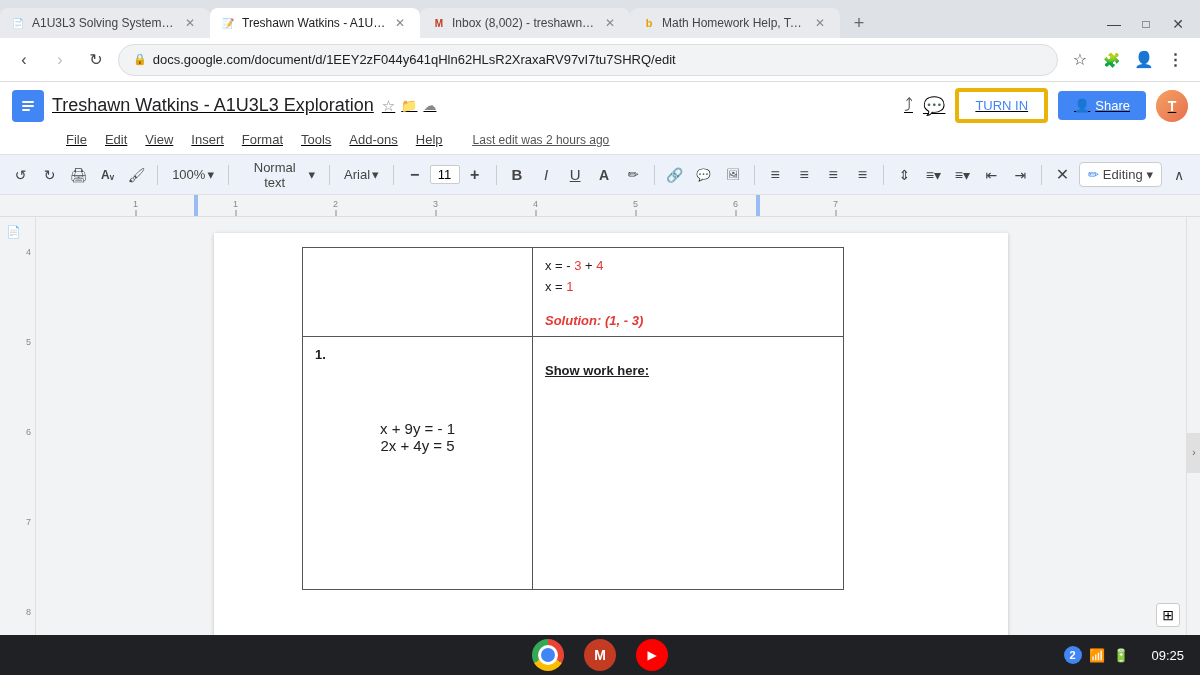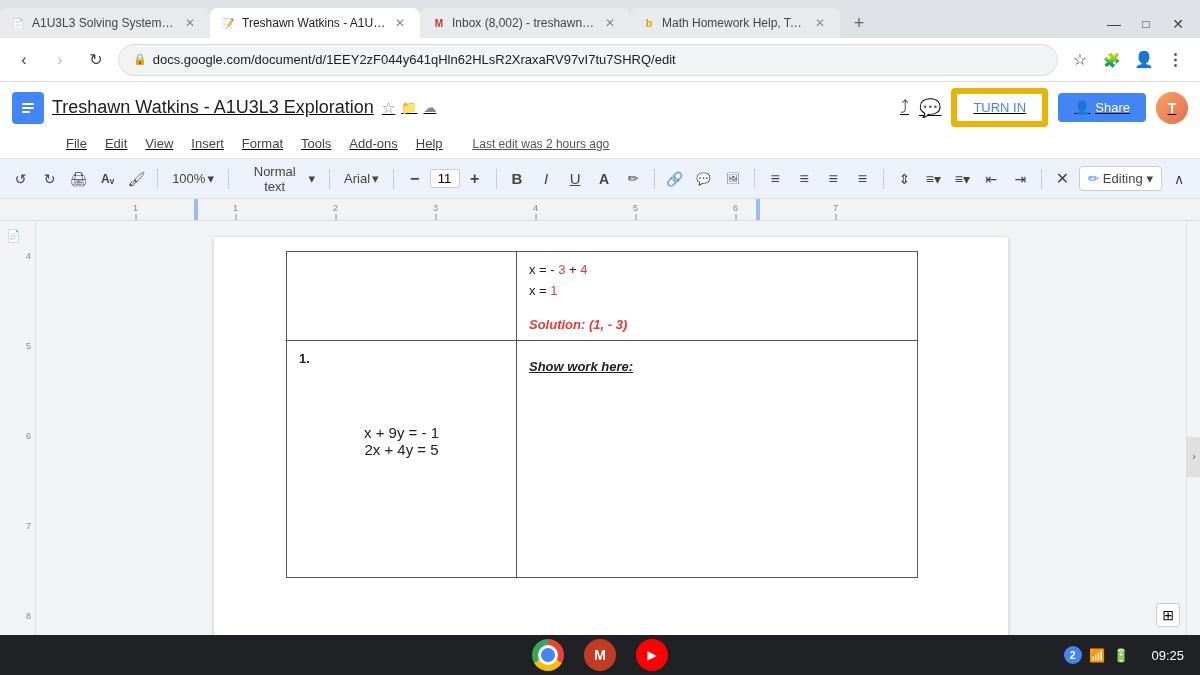--- a/index.html
+++ b/index.html
@@ -162,21 +162,21 @@
     }
     .docs-title-actions span { cursor: pointer; }
     .header-right {
       display: flex;
       align-items: center;
       gap: 10px;
       margin-left: auto;
     }
     .turn-in-btn {
       background: none;
-      border: 6px solid #eab308;
+      border: 4px solid #eab308;
       color: #4285f4;
       border-radius: 4px;
       padding: 6px 16px;
       font-size: 13px;
       cursor: pointer;
       font-weight: 500;
     }
     .share-btn {
       background: #4285f4;
       color: white;
@@ -342,23 +342,23 @@
       border-collapse: collapse;
       margin-top: 0;
     }
     .doc-table td {
       border: 1px solid #555;
       padding: 8px 12px;
       vertical-align: top;
     }
     .table-wrapper {
       position: absolute;
-      left: 72px;
+      left: 88px;
       top: 14px;
-      width: 632px;
+      width: 542px;
     }
     .cell-number {
       font-size: 13px;
       color: #202124;
       font-weight: bold;
     }
     .cell-equation {
       text-align: center;
       padding-top: 60px;
       padding-bottom: 60px;
@@ -685,21 +685,21 @@
               </div>
               <div class="cell-equation" style="text-align:center; padding-top:50px;">
                 <div class="eq-text">
                   <span>x + 9y = - 1</span>
                 </div>
                 <div class="eq-text">
                   <span>2x + 4y = 5</span>
                 </div>
               </div>
             </td>
-            <td style="border:1px solid #555; padding:18px 12px; vertical-align:top; min-height:200px;font-style:italic;">
+            <td style="border:1px solid #555; padding:26px 12px; vertical-align:top; min-height:200px;">
               <div class="work-cell">
                 <span class="work-title">Show work here:</span>
               </div>
             </td>
           </tr>
 
         </tbody>
           </table>
       </div>
 

